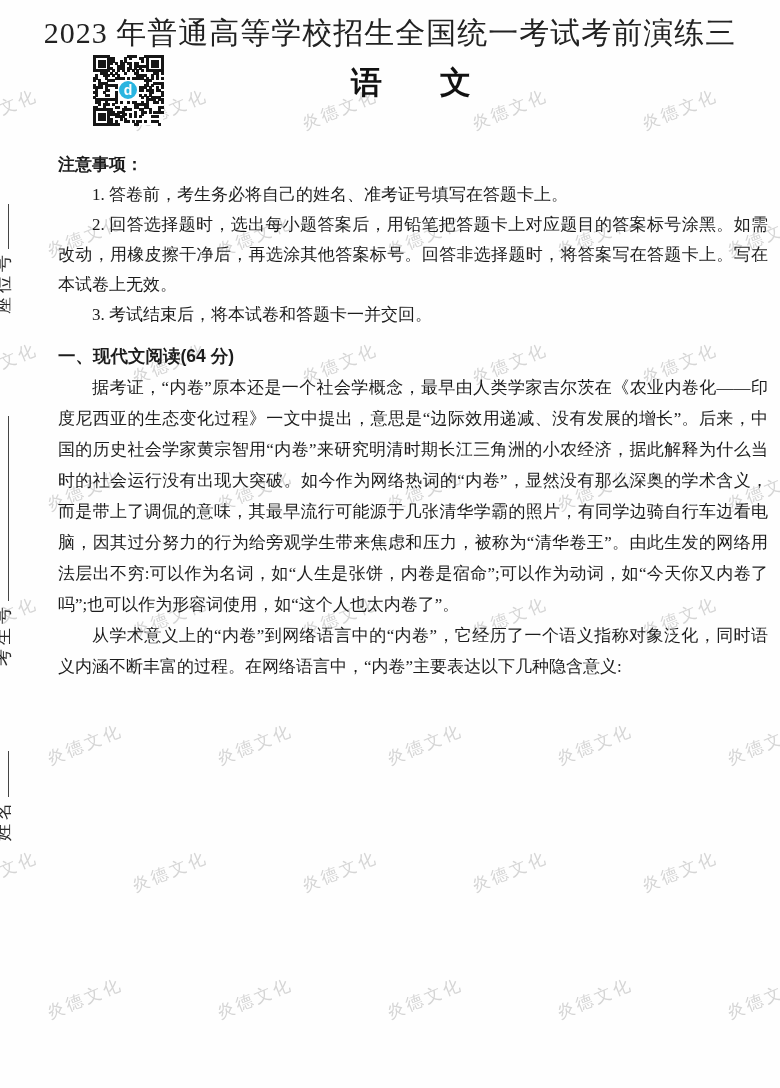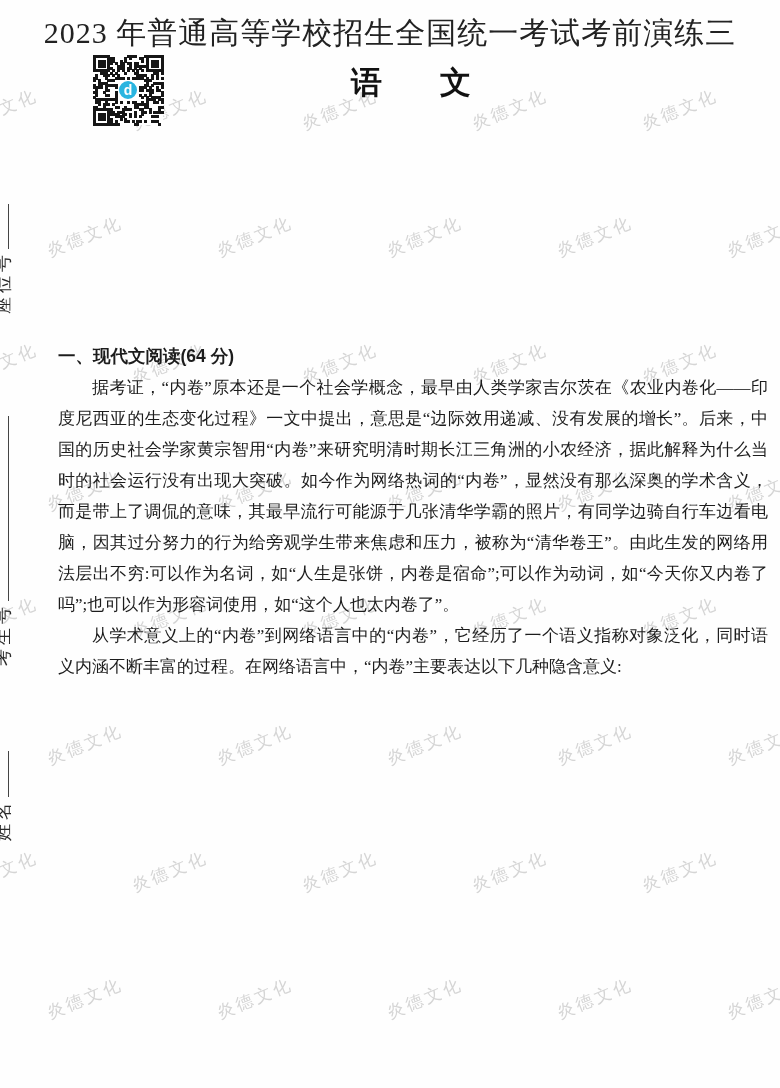--- a/index.html
+++ b/index.html
@@ -515,20 +515,26 @@
     <div class="side-label" style="top:292px">
       <span>座位号</span><span class="ul" style="width:45px"></span>
     </div>
     <div class="side-label" style="top:644px">
       <span>考生号</span><span class="ul" style="width:185px"></span>
     </div>
     <div class="side-label" style="top:819px">
       <span>姓名</span><span class="ul" style="width:46px"></span>
     </div>
 
+    <div class="notice">
+      <div class="notice-h">注意事项：</div>
+      <p>1. 答卷前，考生务必将自己的姓名、准考证号填写在答题卡上。</p>
+      <p>2. 回答选择题时，选出每小题答案后，用铅笔把答题卡上对应题目的答案标号涂黑。如需改动，用橡皮擦干净后，再选涂其他答案标号。回答非选择题时，将答案写在答题卡上。写在本试卷上无效。</p>
+      <p>3. 考试结束后，将本试卷和答题卡一并交回。</p>
+    </div>
 
     <div class="reading">
       <div class="sec-h1">一、现代文阅读(64 分)</div>
       <p class="body-p">据考证，“内卷”原本还是一个社会学概念，最早由人类学家吉尔茨在《农业内卷化——印度尼西亚的生态变化过程》一文中提出，意思是“边际效用递减、没有发展的增长”。后来，中国的历史社会学家黄宗智用“内卷”来研究明清时期长江三角洲的小农经济，据此解释为什么当时的社会运行没有出现大突破。如今作为网络热词的“内卷”，显然没有那么深奥的学术含义，而是带上了调侃的意味，其最早流行可能源于几张清华学霸的照片，有同学边骑自行车边看电脑，因其过分努力的行为给旁观学生带来焦虑和压力，被称为“清华卷王”。由此生发的网络用法层出不穷:可以作为名词，如“人生是张饼，内卷是宿命”;可以作为动词，如“今天你又内卷了吗”;也可以作为形容词使用，如“这个人也太内卷了”。</p>
       <p class="body-p">从学术意义上的“内卷”到网络语言中的“内卷”，它经历了一个语义指称对象泛化，同时语义内涵不断丰富的过程。在网络语言中，“内卷”主要表达以下几种隐含意义:</p>
     </div>
 
 
   </div>
 </div>

